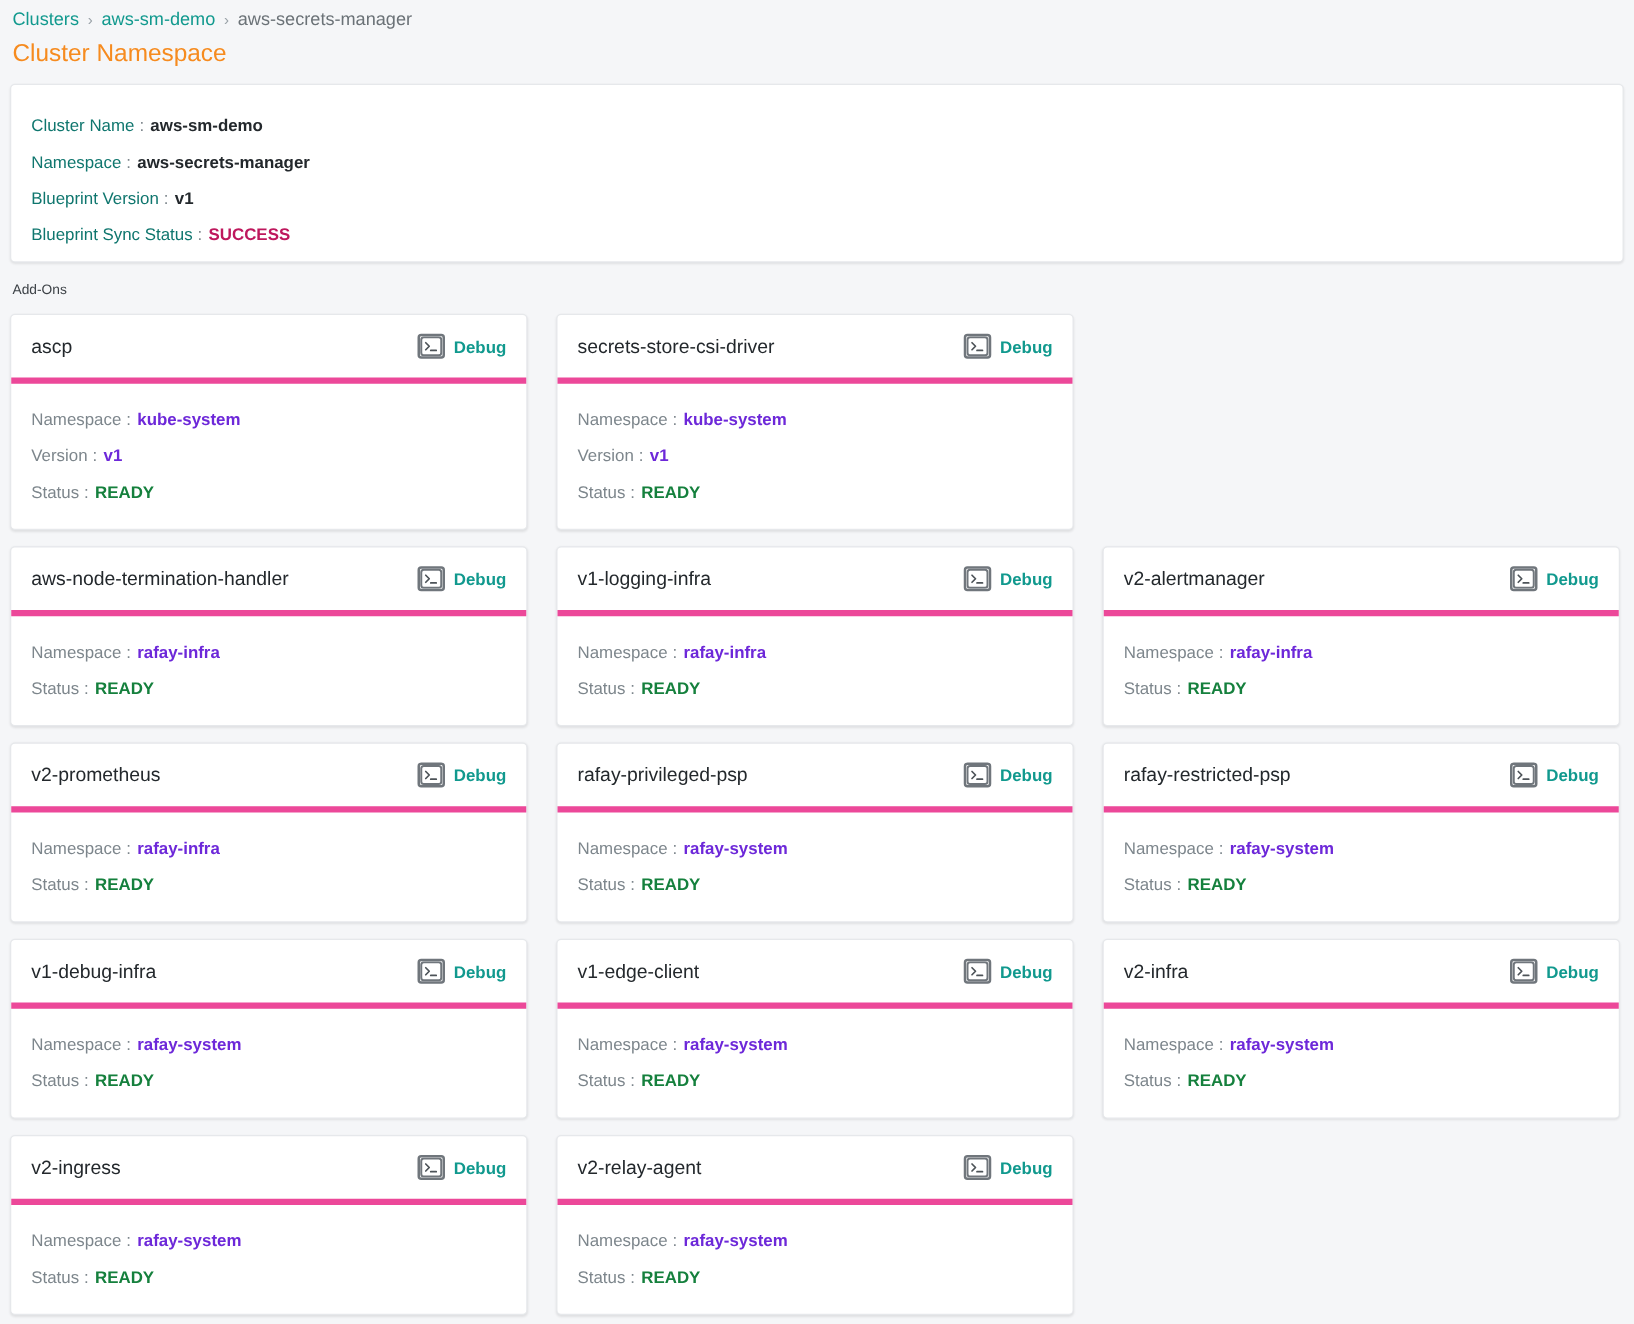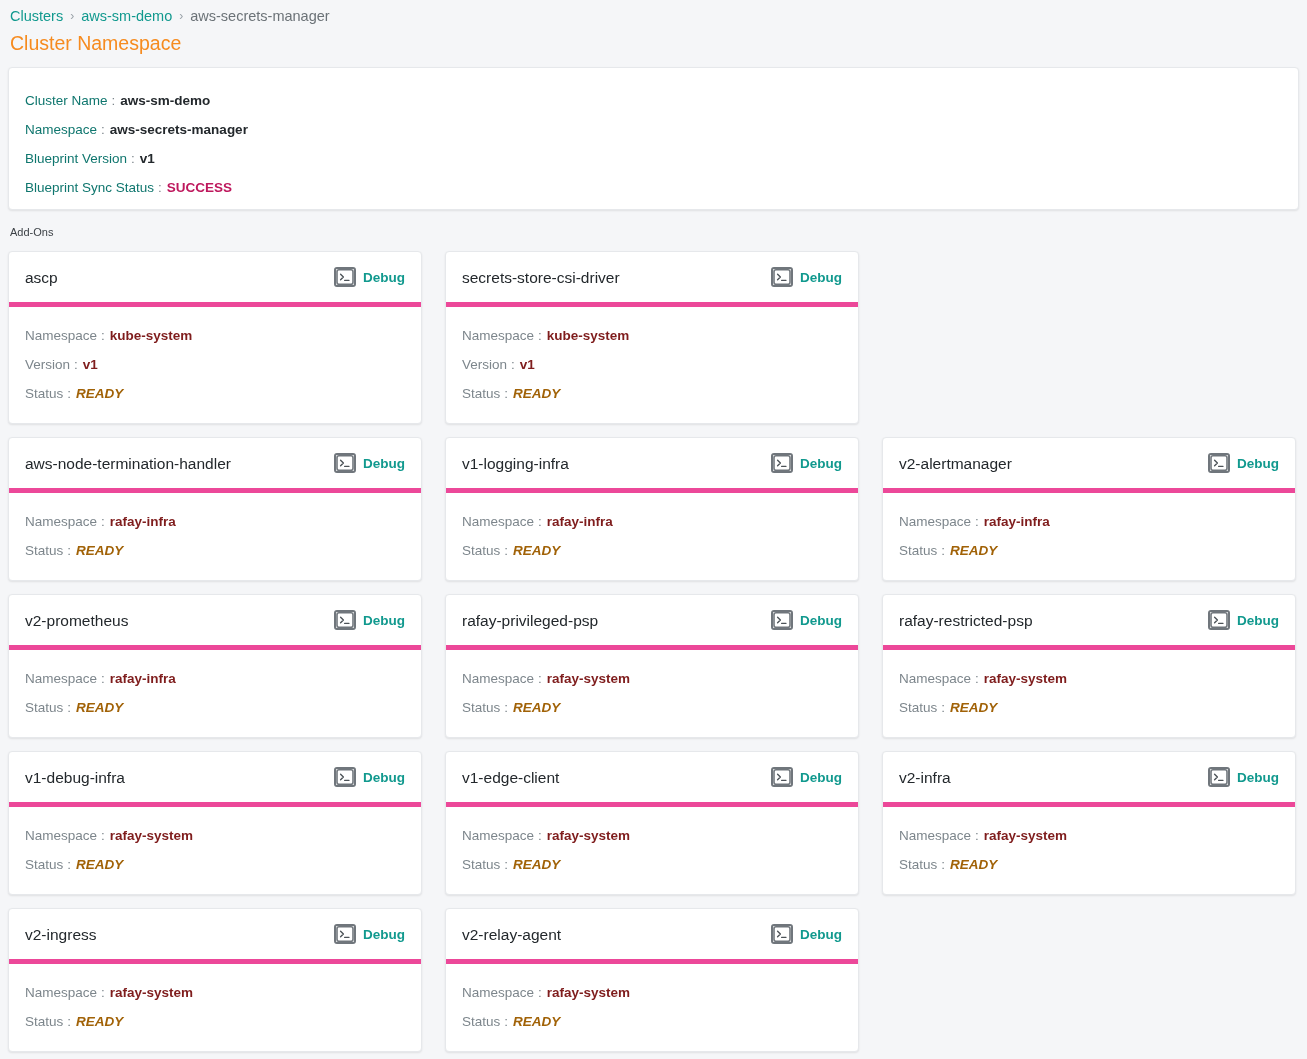--- a/index.html
+++ b/index.html
@@ -111,22 +111,22 @@
   }
   .card-body { padding: 14px 16px 15px 16px; }
   .card-row {
     display: flex;
     align-items: flex-end;
     font-size: 13.5px;
     line-height: 29px;
   }
   .card-label { color: #7d868c; }
   .card-colon { color: #7d868c; margin: 0 5px 0 4px; }
-  .card-value { color: #7f1d1d; font-weight: bold; }
-  .card-value.ready { color: #a16207; font-weight: bold; font-style: italic; }
+  .card-value { color: #6d28d9; font-weight: bold; }
+  .card-value.ready { color: #15803d; font-weight: bold; }
   .card.with-version .card-body { padding-bottom: 15px; }
 </style>
 </head>
 <body>
 
 <div class="page">
 
   <div class="breadcrumb" id="breadcrumb">
       <span class="crumb-link">Clusters</span>
       <span class="crumb-sep">›</span>

